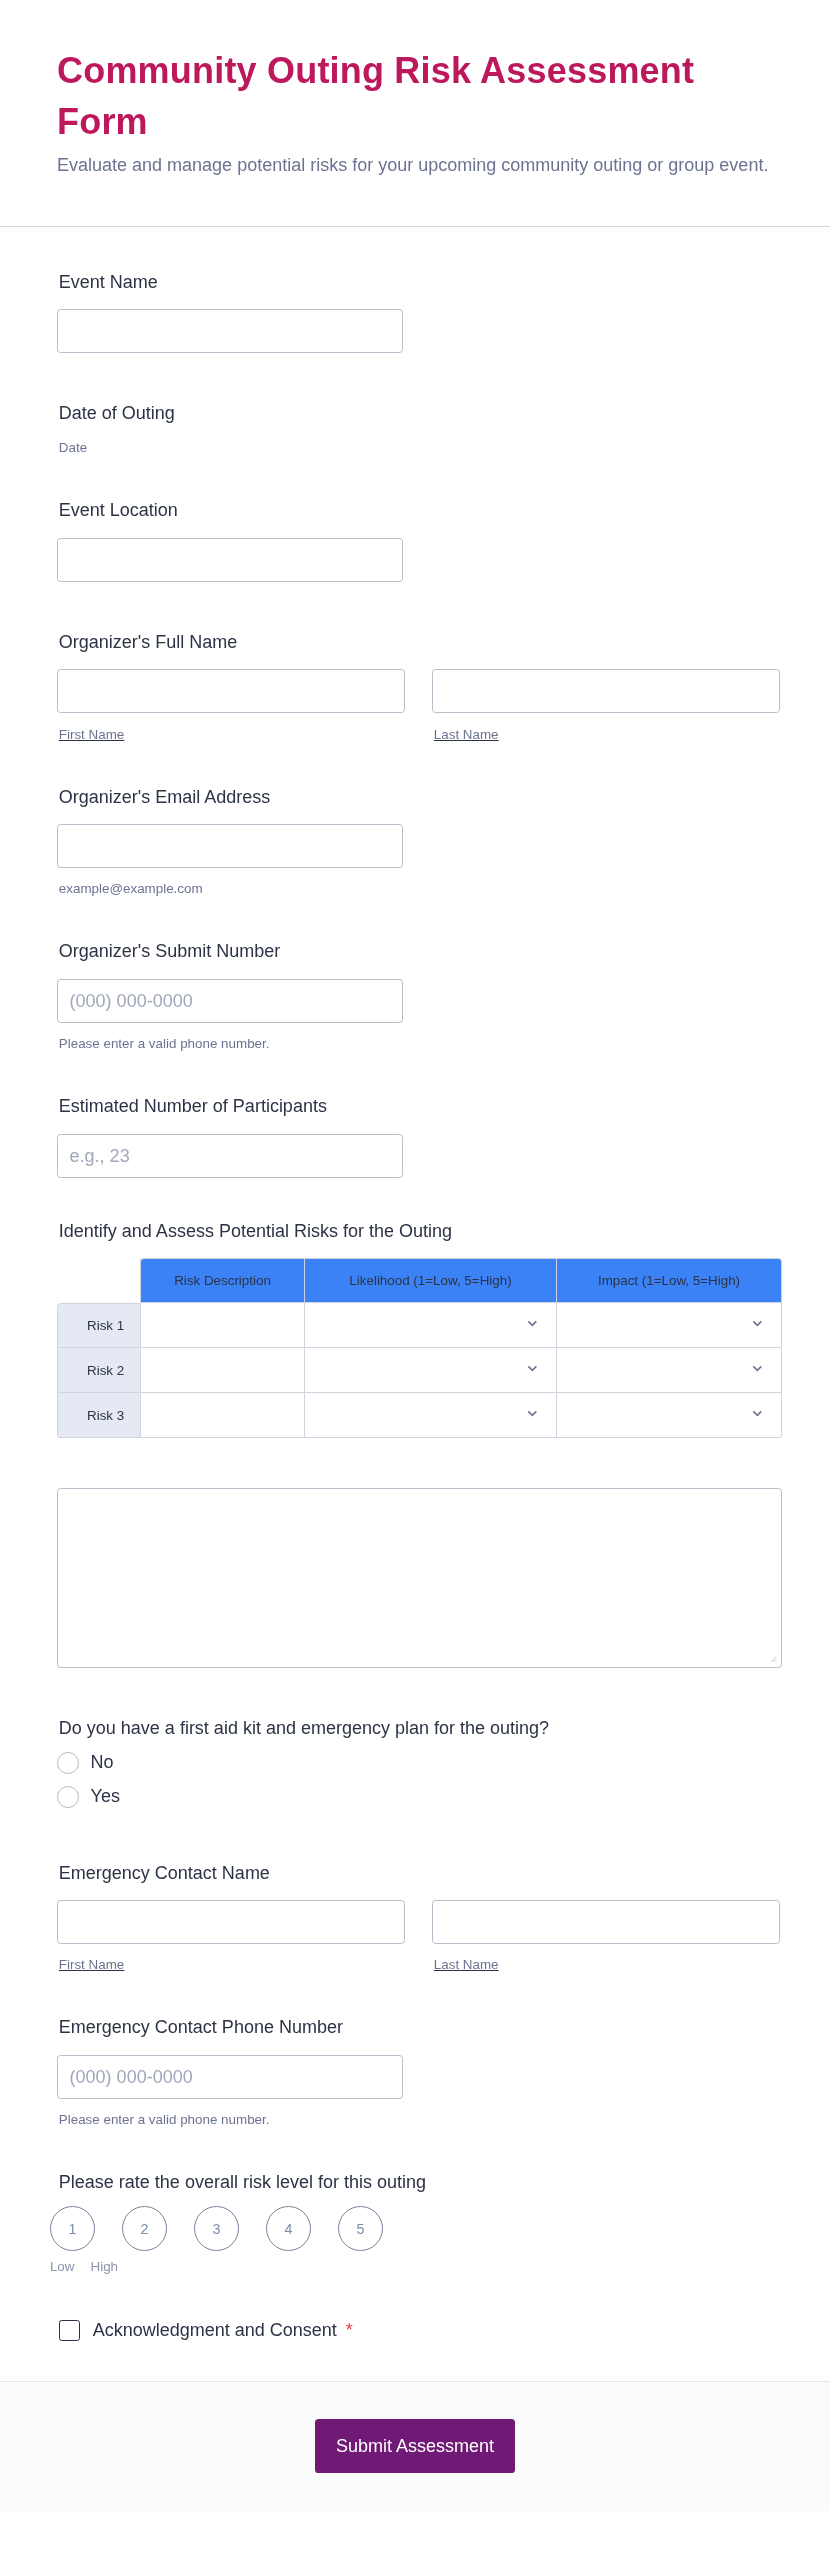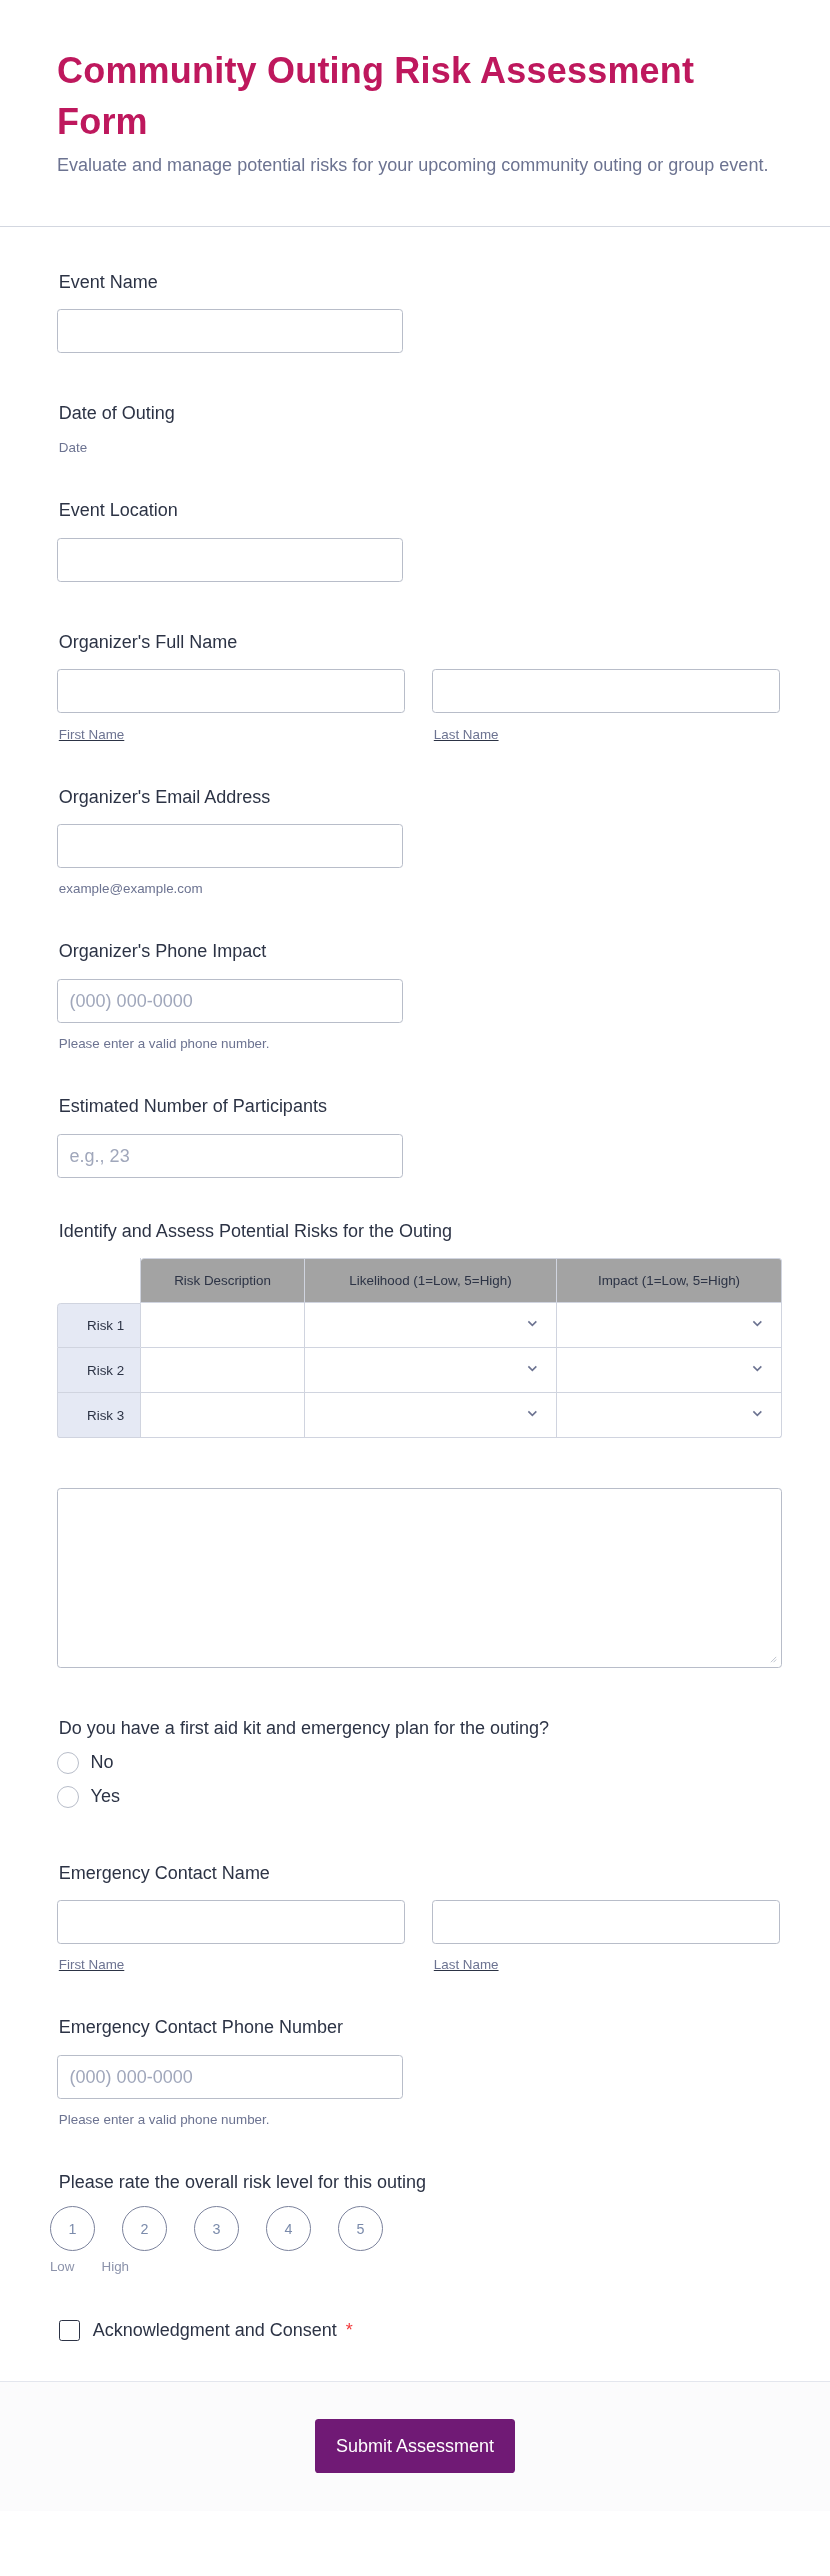--- a/index.html
+++ b/index.html
@@ -16,41 +16,41 @@
     .input { display: block; width: 346px; height: 44px; border: 0.9px solid #b8bdc9; border-radius: 3.6px; background: #fff; font-size: 18px; color: #2c3345; padding: 0 11.6px; font-family: "Liberation Sans", sans-serif; position: relative; }
     .input .ph { color: #a0a7bb; line-height: 42px; }
     .sub { font-size: 13.4px; color: #6c7391; margin-top: 13.4px; padding-left: 1.8px; }
     .row2 { display: flex; gap: 27px; text-decoration: underline; }
     .row2 .col { width: 348px; }
     .row2 .col .input { width: 348px; }
     .cal-icon { position: absolute; right: 12.5px; top: 12.5px; width: 16px; height: 16px; }
 
     .matrix { width: 725px; border-collapse: separate; border-spacing: 0; font-size: 13.4px; }
     .matrix th, .matrix td { height: 45px; border-right: 0.9px solid #d0d4df; border-bottom: 0.9px solid #d0d4df; }
-    .matrix thead th { background: #a3a3a3; font-weight: 400; color: #2c3345; border-top: 0.9px solid #d0d4df; }
+    .matrix thead th { background: #3b82f6; font-weight: 400; color: #2c3345; border-top: 0.9px solid #d0d4df; }
     .matrix thead th.blank { background: transparent; border: none; border-right: 0.9px solid #d0d4df; }
     .matrix thead th.c1 { border-top-left-radius: 3.6px; }
     .matrix thead th.c3 { border-top-right-radius: 3.6px; }
     .matrix tbody th { background: #e5e9f4; font-weight: 400; text-align: left; padding-left: 29px; border-left: 0.9px solid #d0d4df; width: 84px; }
     .matrix tbody tr:first-child th { border-top: 0.9px solid #d0d4df; border-top-left-radius: 3.6px; }
     .matrix tbody tr:last-child th { border-bottom-left-radius: 3.6px; }
     .matrix tbody tr:last-child td:last-child { border-bottom-right-radius: 3.6px; }
     .matrix td { background: #fff; position: relative; }
     .chev { position: absolute; right: 18px; top: 17px; width: 10.7px; height: 7.1px; }
 
     .textarea { width: 725px; height: 180px; border: 0.9px solid #b8bdc9; border-radius: 3.6px; position: relative; background: #fff; }
     .grip { position: absolute; right: 3.6px; bottom: 3.6px; width: 7.1px; height: 7.1px; }
 
     .radio-row { display: flex; align-items: center; margin-bottom: 11.6px; font-size: 18px; }
     .radio { width: 22px; height: 22px; border: 0.9px solid #b8bdc9; border-radius: 50%; margin-right: 11.6px; margin-left: 0; }
 
     .scale { display: flex; gap: 27px; margin-left: -7.1px; }
     .scale .opt { width: 45px; height: 45px; border-radius: 50%; border: 0.9px solid #7b829c; display: flex; align-items: center; justify-content: center; font-size: 14.3px; color: #7b8bab; background: #fff; }
     .scale-labels { display: flex; justify-content: flex-start; width: 330px; margin-left: -7.1px; margin-top: 8px; font-size: 13.4px; color: #8c93ab; gap: 16px; }
-    .scale-labels span:last-child { padding-right: 0px; margin-left: 11px; }
+    .scale-labels span:last-child { padding-right: 0px; }
 
     .consent { display: flex; align-items: center; font-size: 18px; padding-left: 1.8px; }
     .checkbox { width: 21.4px; height: 21.4px; border: 1.8px solid #2c3345; border-radius: 2.7px; margin-right: 12.5px; }
     .req { color: #f23a3c; margin-left: 9px; font-size: 18px; }
 
     .footer { border-top: 0.9px solid #e3e6ee; background: #fbfbfc; height: 130px; display: flex; align-items: center; justify-content: center; margin-top: 21.4px; }
     .submit { background: #701a75; color: #fff; border: none; border-radius: 3.6px; width: 200px; height: 54px; font-size: 18px; font-family: "Liberation Sans", sans-serif; }
   </style>
 </head>
 <body>
@@ -91,21 +91,21 @@
     </div>
   </div>
 
   <div class="field" style="margin-bottom:45px">
     <label class="q">Organizer's Email Address</label>
     <div class="input"></div>
     <div class="sub">example@example.com</div>
   </div>
 
   <div class="field" style="margin-bottom:45px">
-    <label class="q">Organizer's Phone Impact</label>
+    <label class="q">Organizer's Submit Number</label>
     <div class="input">
       <span class="ph">(000) 000-0000</span>
     </div>
     <div class="sub">Please enter a valid phone number.</div>
   </div>
 
   <div class="field" style="margin-bottom:43px">
     <label class="q">Estimated Number of Participants</label>
     <div class="input">
       <span class="ph">e.g., 23</span>

